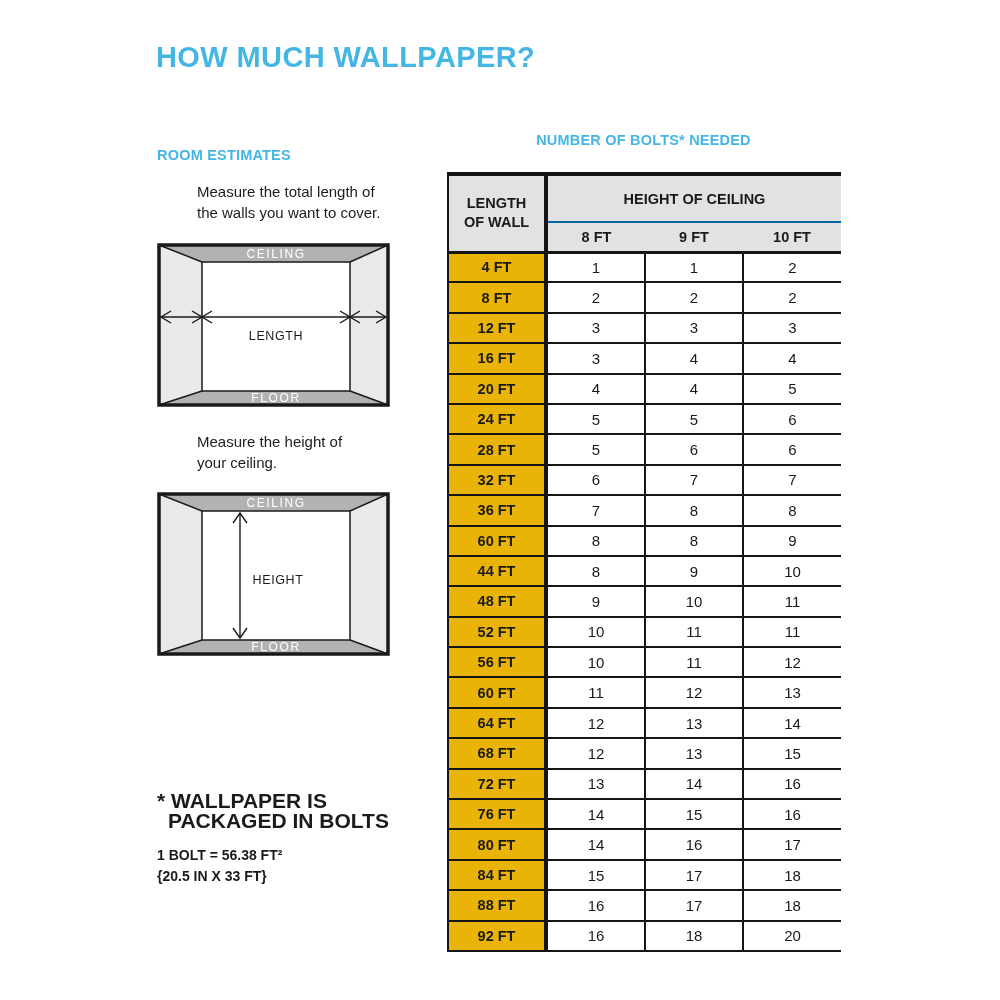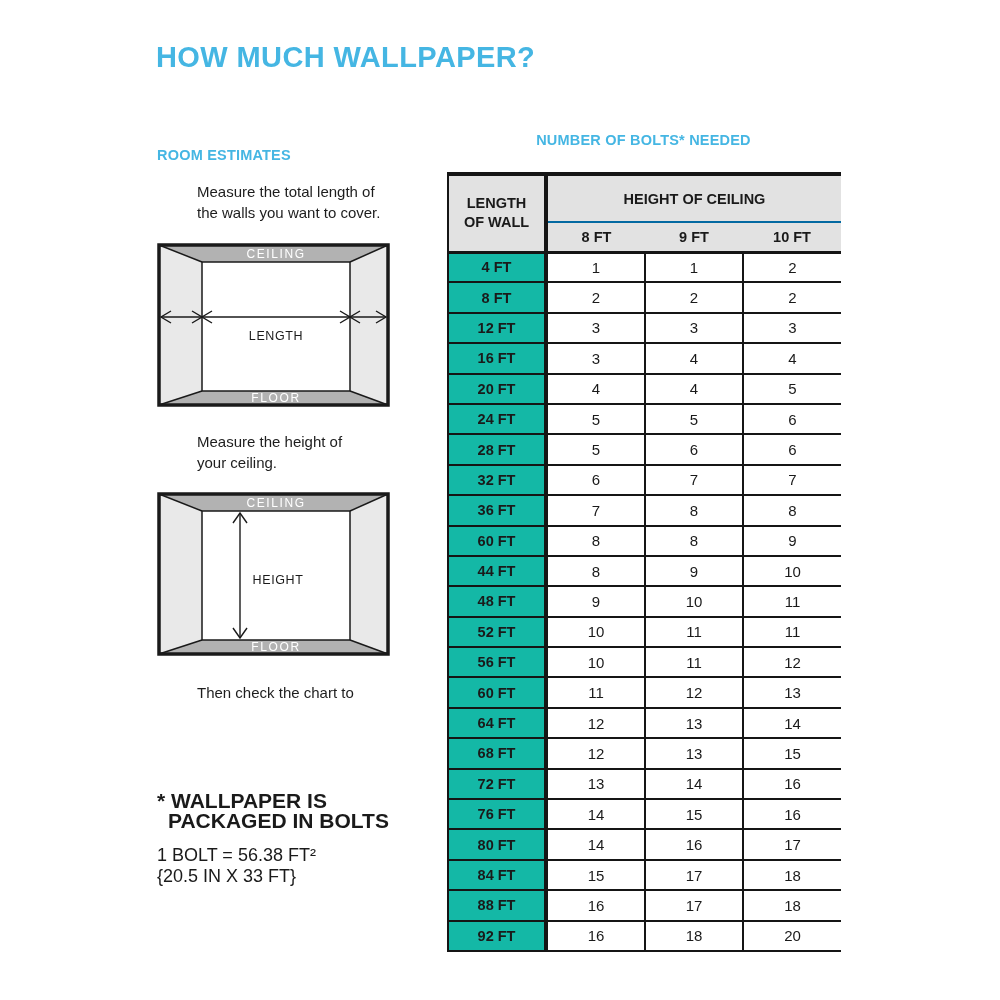--- a/index.html
+++ b/index.html
@@ -26,21 +26,21 @@
   #room-estimates-head { left: 157px; top: 147px; }
   #bolts-head { left: 447px; top: 132px; width: 393px; text-align: center; }
 
   .body-text { font-size: 15px; line-height: 21px; color: #1d1d1d; margin-left: 40px; }
   #step1 { left: 157px; top: 181px; }
   #step2 { left: 157px; top: 431px; }
   #step3 { left: 157px; top: 682px; }
 
   #footnote { left: 157px; top: 791px; font-size: 21px; font-weight: bold; line-height: 19.5px; }
   #footnote .indent { padding-left: 11px; }
-  #bolt-info { left: 157px; top: 845px; font-size: 18px; font-weight: normal; line-height: 20.5px; }
+  #bolt-info { left: 157px; top: 845px; font-size: 14px; font-weight: bold; line-height: 20.5px; }
 
   #diagram1 { left: 157px; top: 243px; }
   #diagram2 { left: 157px; top: 492px; }
 
   .room-label { font-size: 12px; letter-spacing: 1.6px; fill: #ffffff; }
   .measure-label { font-size: 12.5px; letter-spacing: 0.6px; fill: #1a1a1a; }
 
   #bolts-table {
     position: absolute; left: 447px; top: 172px;
     width: 393px;
@@ -56,21 +56,21 @@
   }
   .corner-cell {
     border-right: 4px solid #151515;
     border-bottom: 3px solid #151515;
     line-height: 19px;
   }
   .group-cell { height: 48px; border-bottom: 2px solid #0369a1; font-size: 15px; }
   .sub-cell { height: 30px; border-bottom: 3px solid #151515; }
   #bolts-table tbody tr { height: 30.4px; }
   #bolts-table tbody th {
-    background: #14b8a6; font-weight: bold; font-size: 14.5px;
+    background: #eab308; font-weight: bold; font-size: 14.5px;
     border-right: 4px solid #151515;
     border-top: 2px solid #151515;
   }
   #bolts-table tbody td {
     font-size: 15px; font-weight: normal;
     border-top: 2px solid #151515;
     background: #ffffff;
   }
   #bolts-table tbody td + td { border-left: 2px solid #151515; }
   #bolts-table tbody tr:last-child th,
@@ -137,21 +137,20 @@
   <text class="room-label" x="119" y="159" text-anchor="middle">FLOOR</text>
   <g stroke="#1a1a1a" stroke-width="1.4" fill="none">
     <line x1="83" y1="21" x2="83" y2="146"></line>
     <polyline points="76,31 83,21 90,31"></polyline>
     <polyline points="76,136 83,146 90,136"></polyline>
   </g>
   <text class="measure-label" x="121" y="92" text-anchor="middle">HEIGHT</text>
 </svg>
 
 <div class="abs body-text" id="step3">
-  <div>Then check the chart to</div>
 </div>
 
 <div class="abs" id="footnote">
   <div>* WALLPAPER IS</div>
   <div class="indent">PACKAGED IN BOLTS</div>
 </div>
 
 <div class="abs" id="bolt-info">
   <div>1 BOLT = 56.38 FT²</div>
   <div>{20.5 IN X 33 FT}</div>

